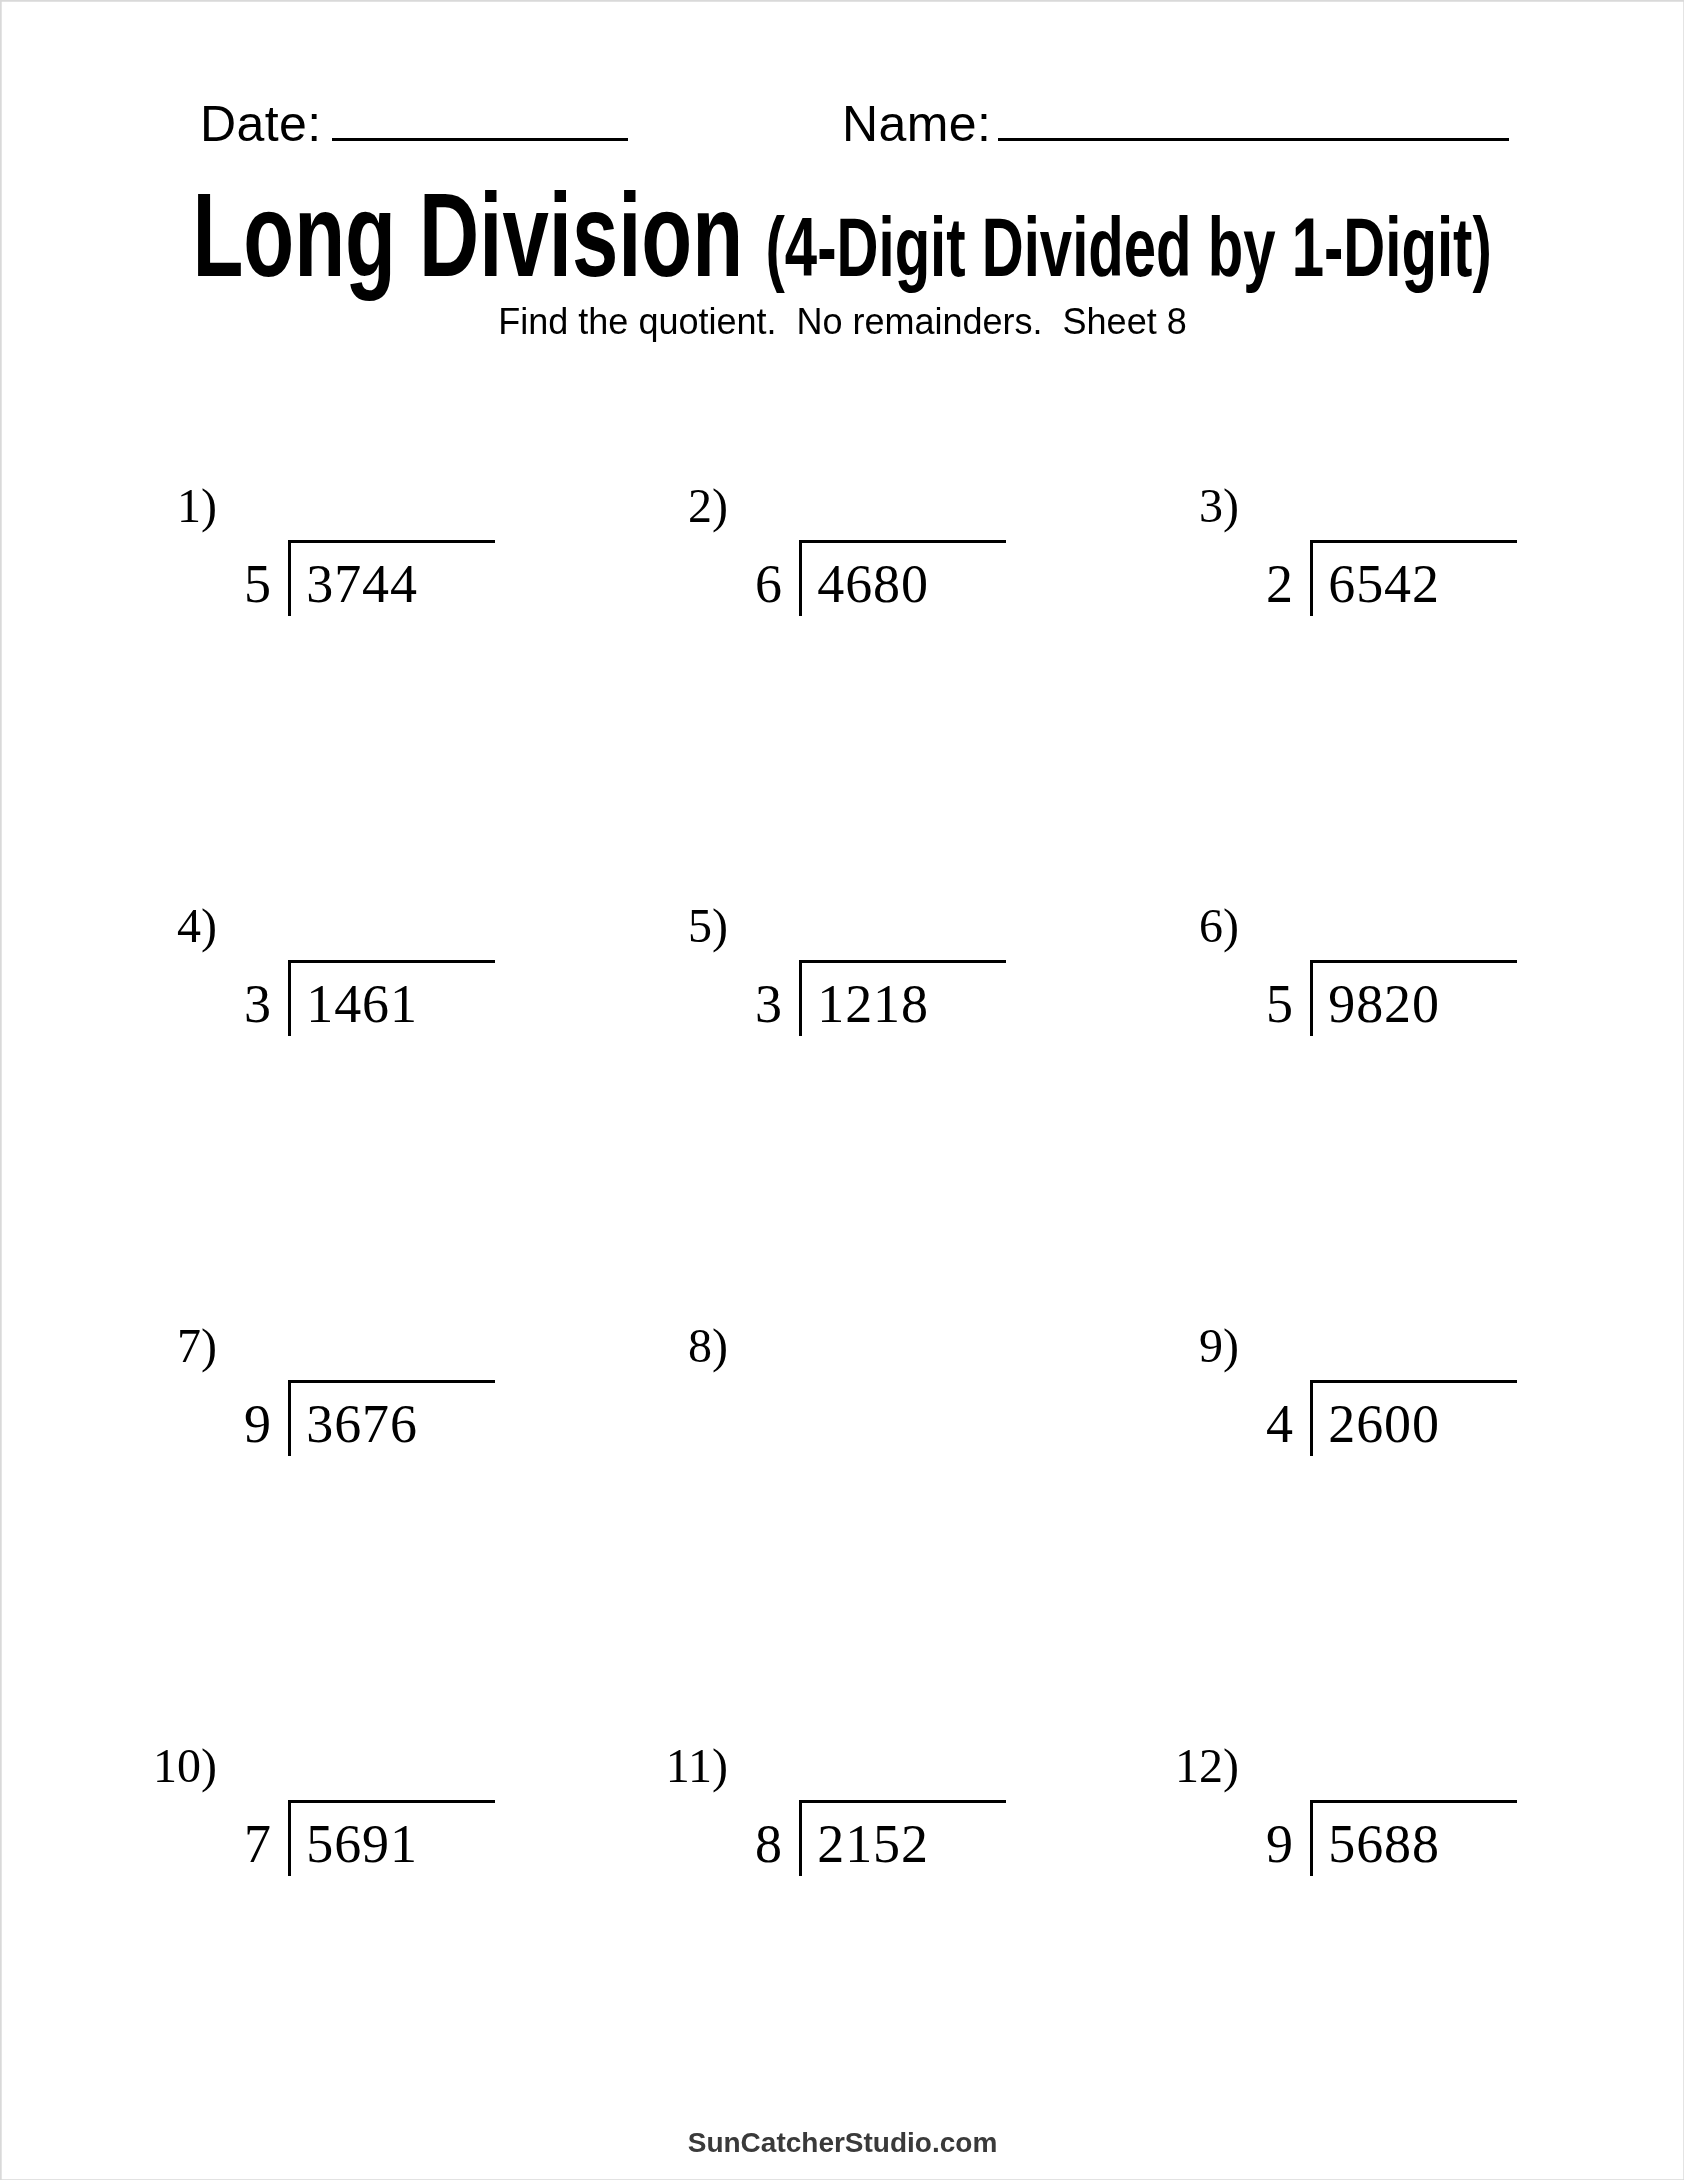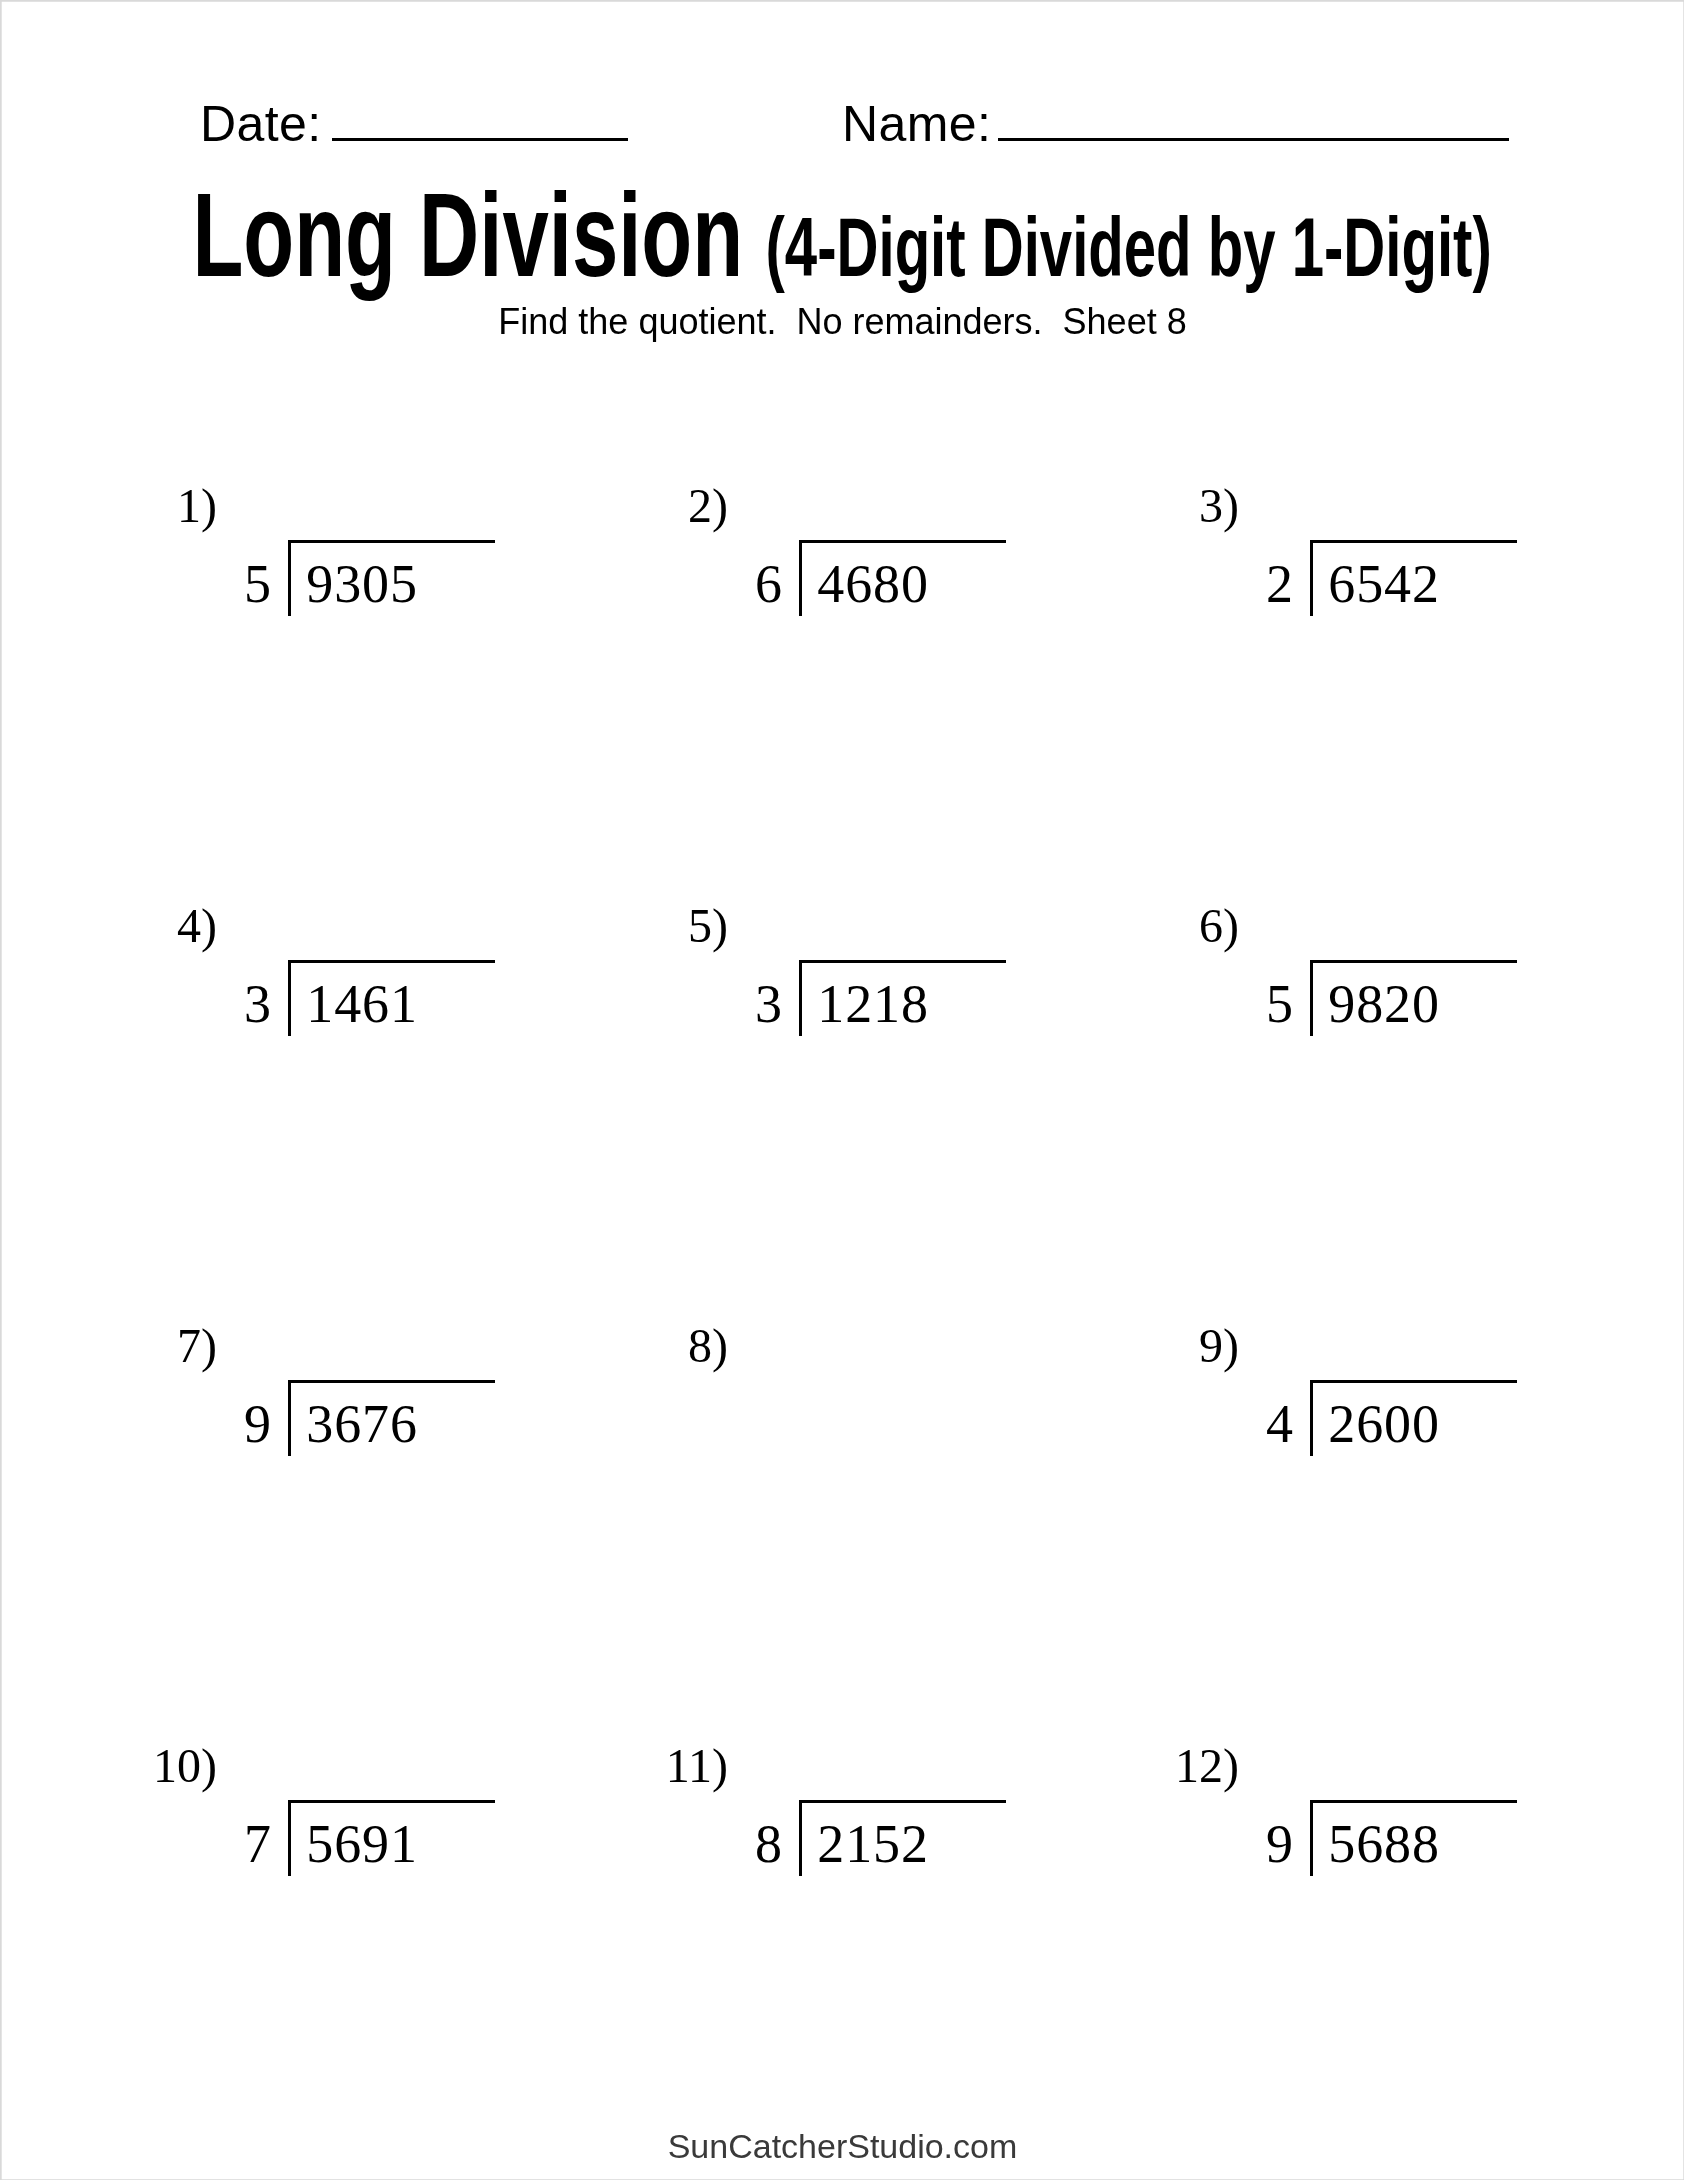--- a/index.html
+++ b/index.html
@@ -66,22 +66,23 @@
     display: inline-block; margin-left: 17px;
     border-top: 3.4px solid #000; border-left: 3.4px solid #000;
     padding: 13.6px 77px 5.1px 15.3px;
     font-size: 54px; line-height: 1;
     letter-spacing: 0.9px;
   }
 
   
   .footer-row {
     position: absolute; top: 2128px; left: 0; width: 100%;
-    text-align: center; font-size: 34px; line-height: 1.1;
+    text-align: center; font-size: 28px; line-height: 1.1;
     color: #3a3a3a;
+    font-weight: bold;
   }
 </style>
 </head>
 <body>
 
 <div class="hdr-field" id="date-field">
   <span class="lbl">Date:</span><span class="writeline"></span>
 </div>
 <div class="hdr-field" id="name-field">
   <span class="lbl">Name:</span><span class="writeline"></span>
@@ -93,21 +94,21 @@
     <span class="title-suffix">(4-Digit Divided by 1-Digit)</span>
   </div>
 </div>
 <div class="subtitle-row">Find the quotient.  No remainders.  Sheet 8</div>
 
 <div class="grid">
 
   <div class="problem">
     <div class="plabel">1)</div>
     <div class="division">
-      <span class="divisor">5</span><span class="dividend">9305</span>
+      <span class="divisor">5</span><span class="dividend">3744</span>
     </div>
   </div>
 
   <div class="problem">
     <div class="plabel">2)</div>
     <div class="division">
       <span class="divisor">6</span><span class="dividend">4680</span>
     </div>
   </div>
 

